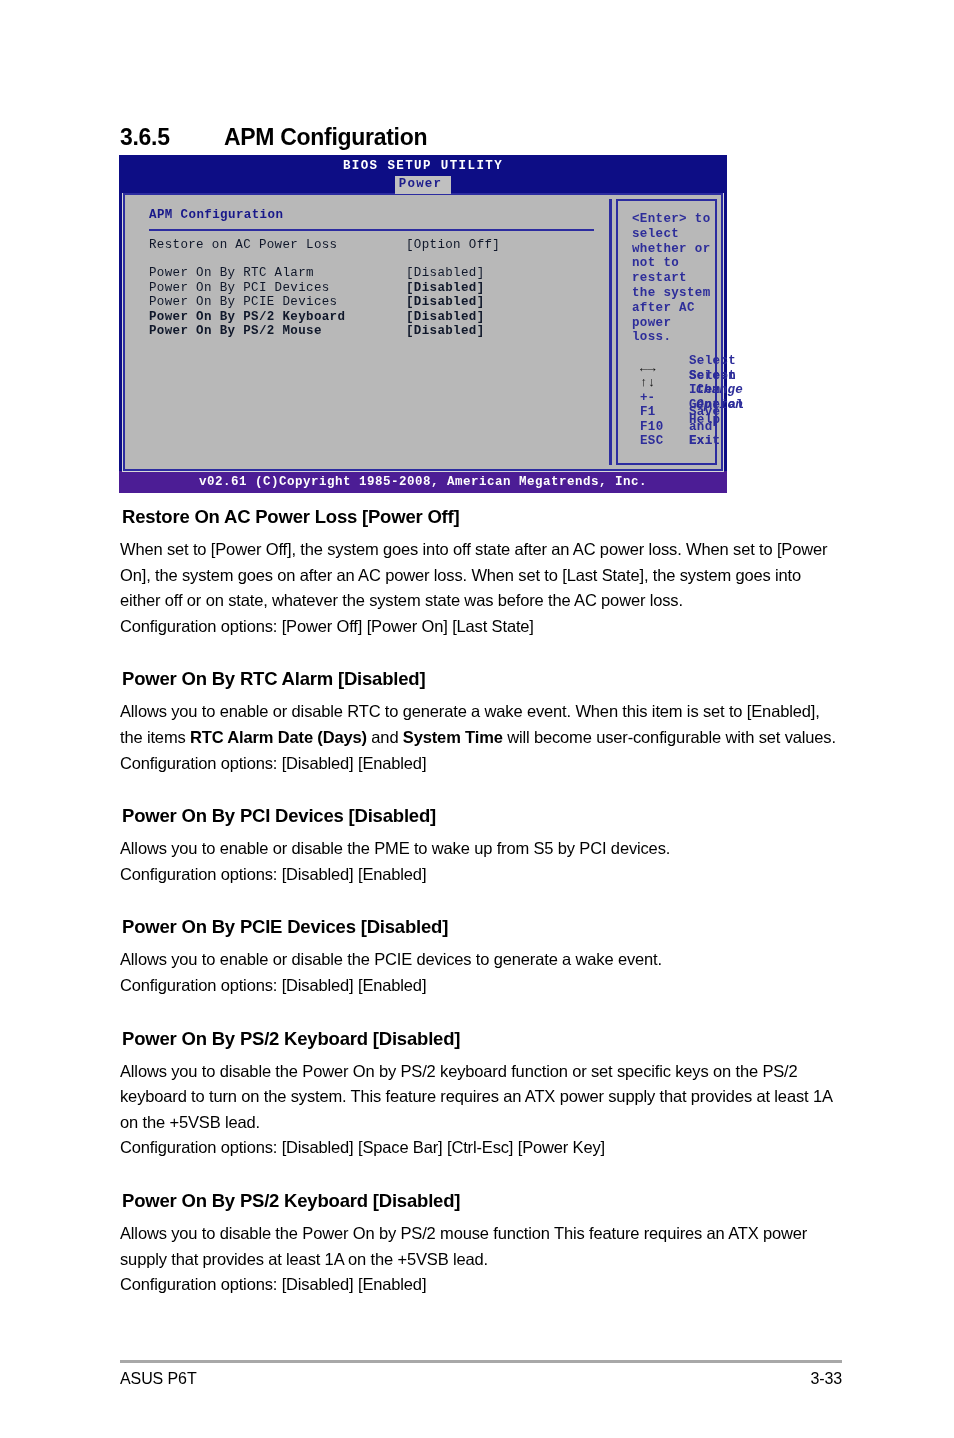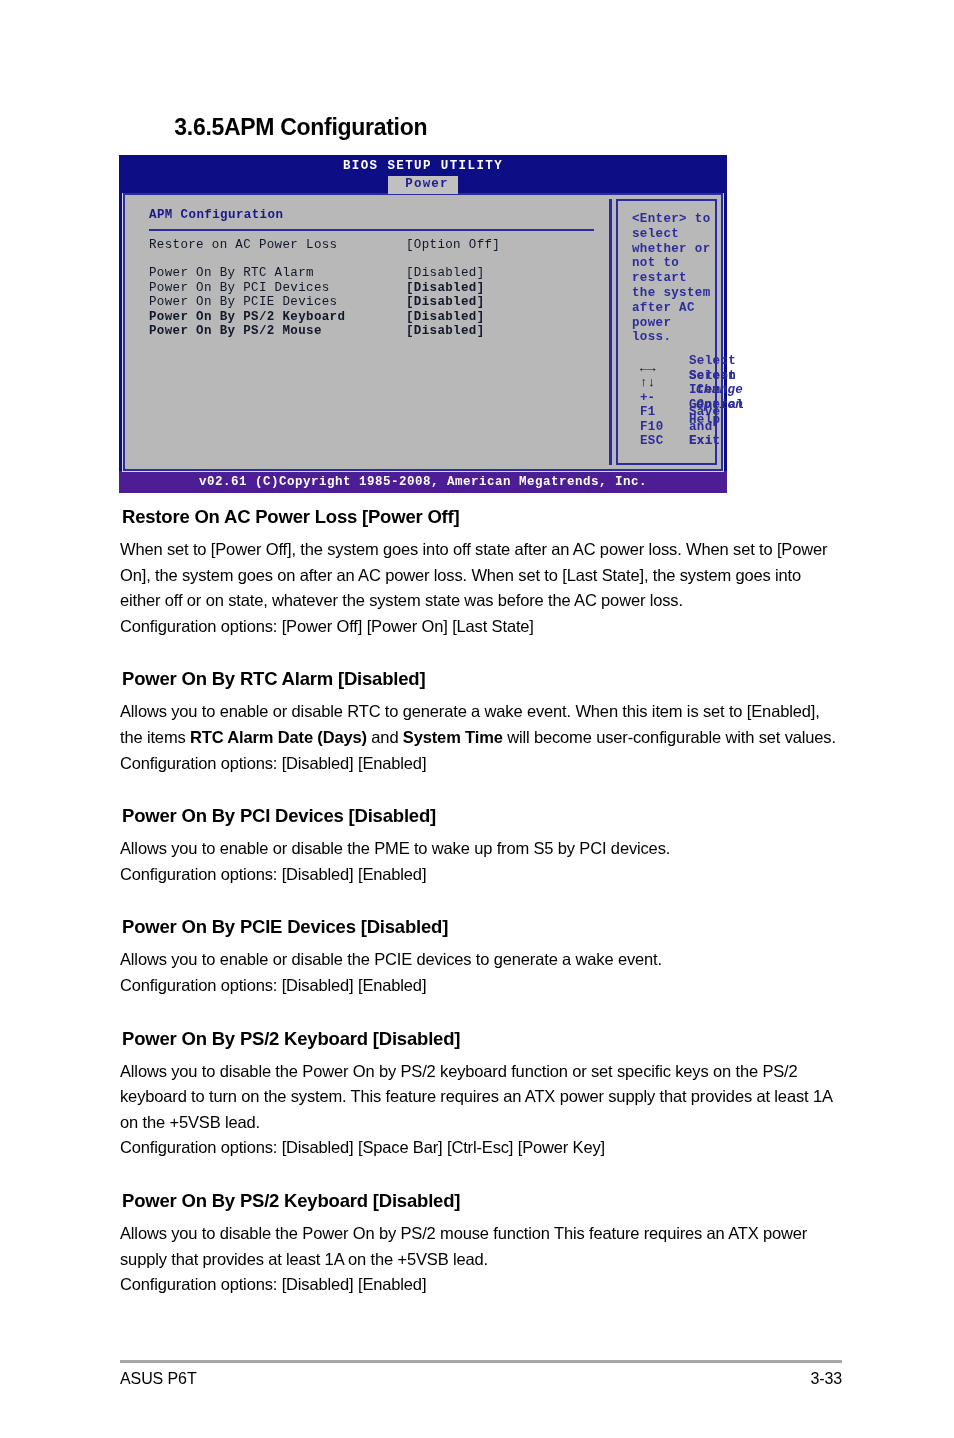--- a/index.html
+++ b/index.html
@@ -21,25 +21,24 @@
     position: absolute;
     left: 0; top: 0;
     width: 954px;
     height: 1438px;
   }
 
   
   .section-head {
     position: absolute;
     left: 120px;
-    top: 114px;
+    top: 124px;
     width: 720px;
     display: flex;
     align-items: baseline;
-    text-align: right;
   }
   .section-num {
     font-size: 23px;
     font-weight: bold;
     letter-spacing: -0.3px;
     width: 104px;
     flex: 0 0 104px;
   }
   .section-title {
     font-size: 23px;
@@ -77,21 +76,21 @@
     line-height: 17px;
     margin-top: 1px;
   }
   .bios-tab {
     display: inline-block;
     background: #c0c0c0;
     color: #1d1d8c;
     font-size: 12.5px;
     font-weight: bold;
     letter-spacing: 1.2px;
-    padding: 1px 9px 2px 17px;
+    padding: 1px 9px 2px 4px;
     line-height: 15px;
   }
 
   .bios-body {
     margin: 0 4px;
     background: #b8b8b8;
     border: 2px solid #2c2ca0;
     outline: 1px solid #d8d8d8;
     display: flex;
     height: 278px;

